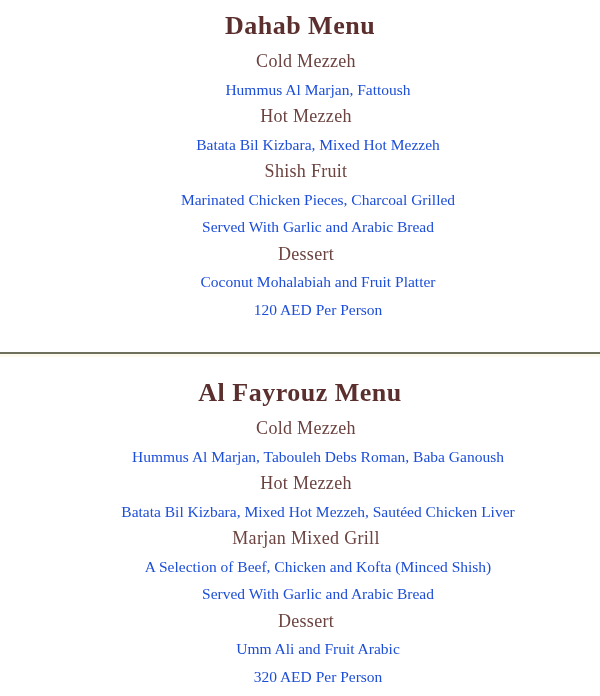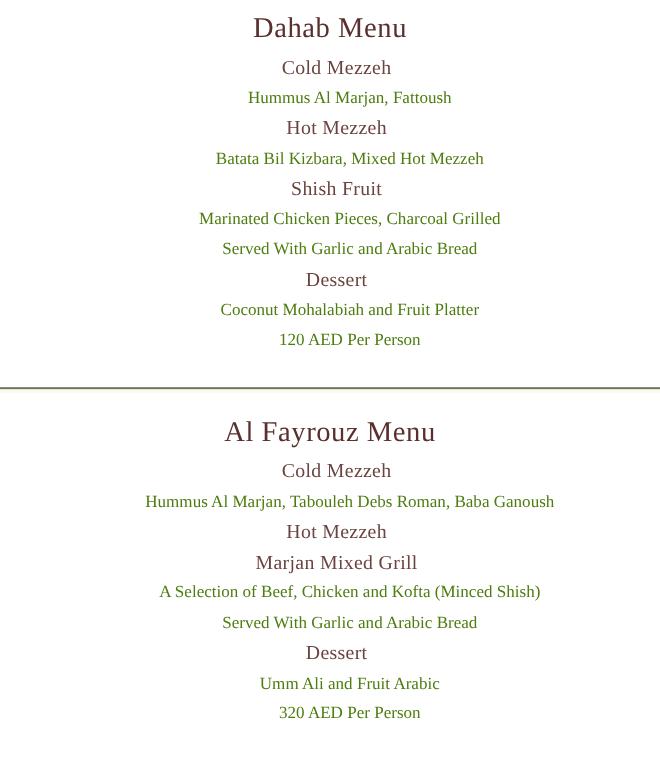--- a/index.html
+++ b/index.html
@@ -19,21 +19,21 @@
   }
   .menu-section {
     margin: 0;
     padding: 0;
   }
   .section-dahab {
     padding-top: 10px;
   }
   .menu-title {
     font-size: 26px;
-    font-weight: normal;
+    font-weight: bold;
     letter-spacing: 0.5px;
     color: #5a2f2e;
     margin: 0 0 6px 0;
     line-height: 32px;
   }
   .section-fayrouz .menu-title {
     margin-top: 20px;
   }
   .line {
     margin: 0;
@@ -41,21 +41,21 @@
     white-space: nowrap;
   }
   .category {
     font-size: 18px;
     color: #6b4340;
     letter-spacing: 0.3px;
     padding-left: 12px;
   }
   .item {
     font-size: 15.5px;
-    color: #4d7c0f;
+    color: #1d4ed8;
     margin-left: 36px;
   }
   .section-divider {
     margin: 29px 0 20px 0;
     border: 0;
     border-top: 2px solid #6e715c;
     border-bottom: 3px solid #fbfaec;
     width: 100%;
   }
 </style>
@@ -78,20 +78,21 @@
     <p class="line item">120 AED Per Person</p>
   </section>
 
   <hr class="section-divider">
 
   <section class="menu-section section-fayrouz">
     <h1 class="menu-title">Al Fayrouz Menu</h1>
     <p class="line category">Cold Mezzeh</p>
     <p class="line item">Hummus Al Marjan, Tabouleh Debs Roman, Baba Ganoush</p>
     <p class="line category">Hot Mezzeh</p>
+    <p class="line item">Batata Bil Kizbara, Mixed Hot Mezzeh, Sautéed Chicken Liver</p>
     <p class="line category">Marjan Mixed Grill</p>
     <p class="line item">A Selection of Beef, Chicken and Kofta (Minced Shish)</p>
     <p class="line item">Served With Garlic and Arabic Bread</p>
     <p class="line category">Dessert</p>
     <p class="line item">Umm Ali and Fruit Arabic</p>
     <p class="line item">320 AED Per Person</p>
   </section>
 
 </div>
 

